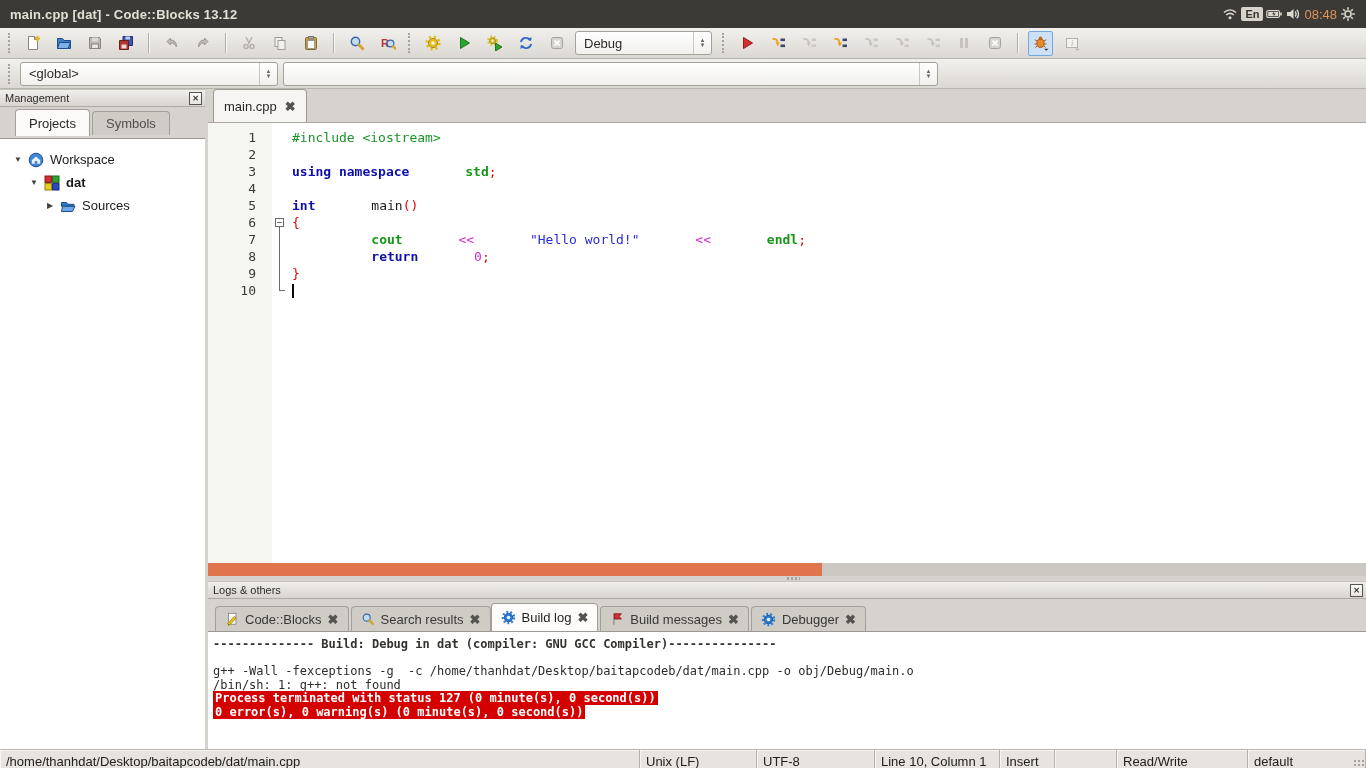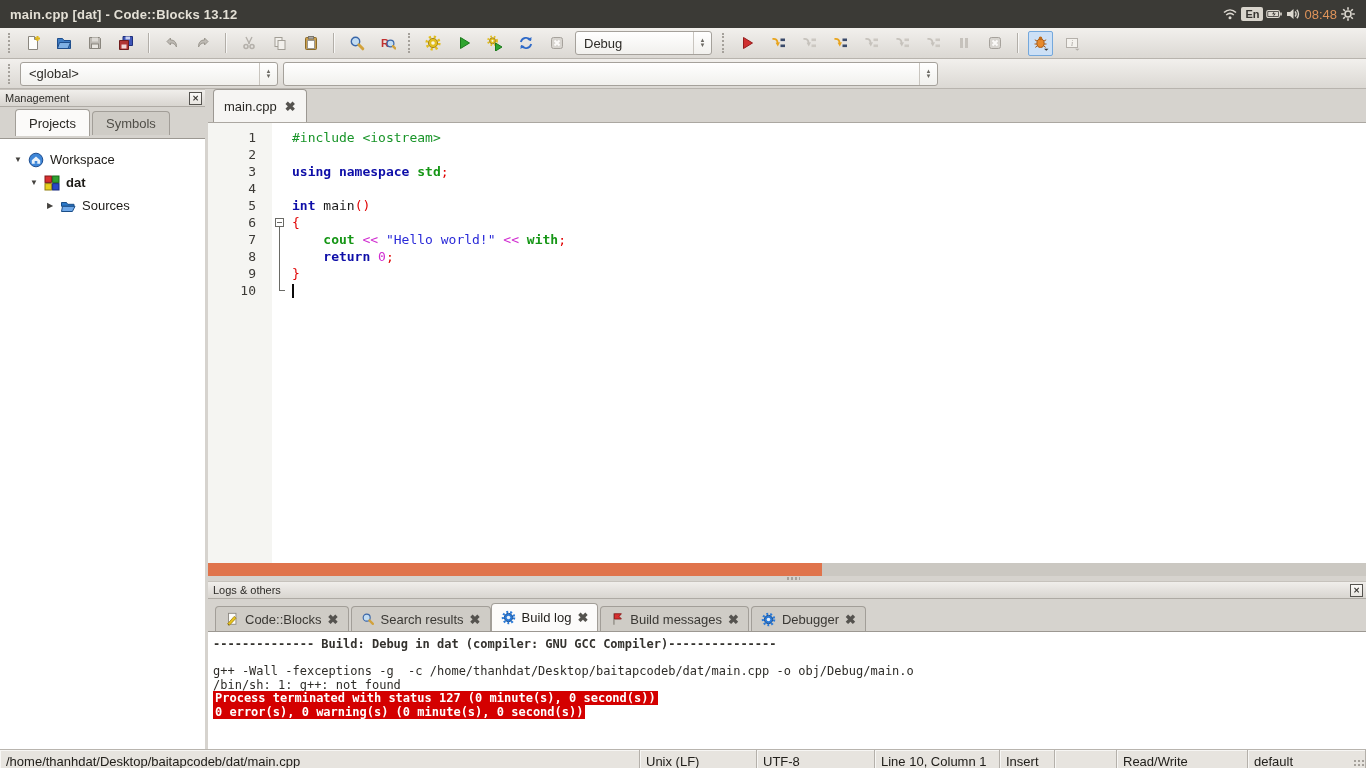--- a/index.html
+++ b/index.html
@@ -63,21 +63,21 @@
   .fv.full{top:0;bottom:0;}
   .fv.half{top:0;height:9px;}
   .fh{position:absolute;left:7px;top:8px;width:6px;height:1px;background:#6A6A66;}
   .code{white-space:pre;}
   .c-preproc{color:#189428;}
   .c-kw{color:#0E0EA8;font-weight:bold;}
   .c-kw2{color:#169616;font-weight:bold;}
   .c-str{color:#2A2AD8;}
   .c-op{color:#E00000;}
   .c-mag{color:#D02AD0;}
-  .c-plain{color:#1A1A1A;}
+  .c-plain{color:#1A1A1A;margin-left:48px;}
   .caret{display:inline-block;width:2px;height:14px;background:#0A0A0A;transform:translateY(2px);}
 
   .hscroll{height:13px;background:#CBC8C2;position:relative;flex:0 0 auto;}
   .hthumb{position:absolute;left:0;top:0;bottom:0;width:53%;background:#E0744C;}
   .hsash{height:5px;background:#D6D3CE;position:relative;flex:0 0 auto;}
   .hsash::after{content:"";position:absolute;left:50%;top:1px;width:13px;height:3px;background:repeating-linear-gradient(90deg,#A5A19B 0 2px,rgba(0,0,0,0) 2px 4px);}
 
   .logs{height:168px;display:flex;flex-direction:column;background:#D6D3CE;flex:0 0 auto;}
   .log-tabs{height:32px;display:flex;align-items:flex-end;padding-left:5px;flex:0 0 auto;}
   .ltab{display:flex;align-items:center;gap:6px;border:1px solid #A29E98;border-bottom:none;border-radius:4px 4px 0 0;padding:0 9px;font-size:13px;color:#3A3834;box-sizing:border-box;}
@@ -452,21 +452,21 @@
               <span class="fbox"></span>
               <span class="fv from-box"></span>
             </span>
             <span class="code"><span class="c-op">{</span></span>
           </div>
           <div class="cl">
             <span class="ln">7</span>
             <span class="fold">
               <span class="fv full"></span>
             </span>
-            <span class="code"><span class="c-plain">    </span><span class="c-kw2">cout</span><span class="c-plain"> </span><span class="c-mag">&lt;&lt;</span><span class="c-plain"> </span><span class="c-str">"Hello world!"</span><span class="c-plain"> </span><span class="c-mag">&lt;&lt;</span><span class="c-plain"> </span><span class="c-kw2">with</span><span class="c-op">;</span></span>
+            <span class="code"><span class="c-plain">    </span><span class="c-kw2">cout</span><span class="c-plain"> </span><span class="c-mag">&lt;&lt;</span><span class="c-plain"> </span><span class="c-str">"Hello world!"</span><span class="c-plain"> </span><span class="c-mag">&lt;&lt;</span><span class="c-plain"> </span><span class="c-kw2">endl</span><span class="c-op">;</span></span>
           </div>
           <div class="cl">
             <span class="ln">8</span>
             <span class="fold">
               <span class="fv full"></span>
             </span>
             <span class="code"><span class="c-plain">    </span><span class="c-kw">return</span><span class="c-plain"> </span><span class="c-mag">0</span><span class="c-op">;</span></span>
           </div>
           <div class="cl">
             <span class="ln">9</span>

